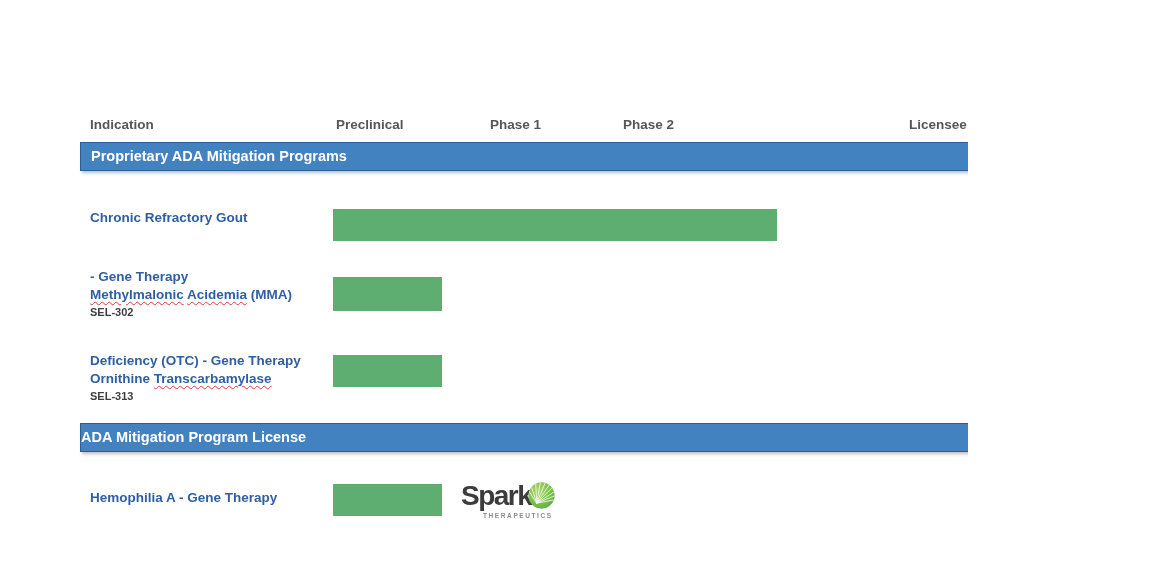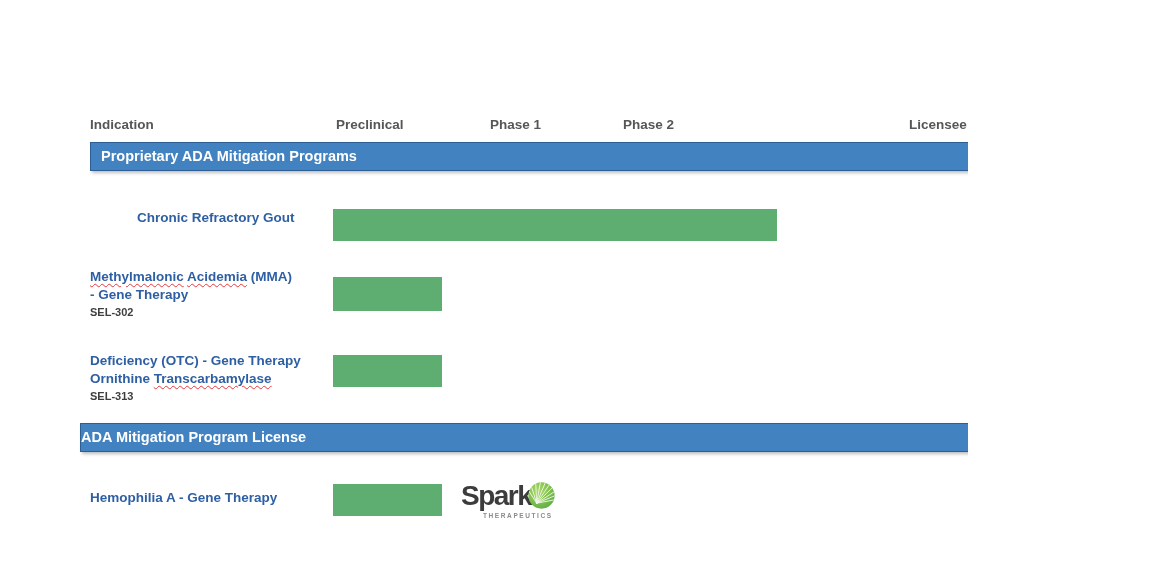--- a/index.html
+++ b/index.html
@@ -14,27 +14,27 @@
   .col-phase1     { left:490px; }
   .col-phase2     { left:623px; }
   .col-phase3     { left:780px;margin-top:28px; }
   .col-licensee   { left:909px; }
 
   
   .band { position:absolute; left:80px; width:956px; height:29px;
           background:#4282C1; border:1px solid #2d5e94;
           box-shadow:2px 2px 3px rgba(110,110,110,.45);
           color:#ffffff; font-weight:bold; font-size:14.5px; line-height:27px; white-space:nowrap; }
-  .band1 { top:142px; padding-left:10px;margin-left:10px; }
+  .band1 { top:142px; padding-left:10px; }
   .band2 { top:423px; }
 
   
   .prog { position:absolute; left:90px; width:250px; color:#2E5FA3;
           font-weight:bold; font-size:13.5px; line-height:18px; }
-  .prog-gout { top:209px;margin-left:47px; }
+  .prog-gout { top:209px; }
   .prog-mma  { top:268px; }
   .prog-otc  { top:352px; }
   .prog-hemo { top:489px; }
   .code { color:#3E3E3E; font-size:11px; line-height:15px; font-weight:bold; margin-top:1px; }
   .sq { text-decoration:underline; text-decoration-style:wavy; text-decoration-color:#E03A3E;
         text-decoration-thickness:1px; text-underline-offset:2px; }
 
   
   .bar { position:absolute; left:333px; height:32px; background:#5FAE71; }
   .bar-gout { top:209px; width:444px; }
@@ -64,26 +64,26 @@
   <div class="hdr col-licensee">Licensee</div>
 
   <div class="band band1">Proprietary ADA Mitigation Programs</div>
 
   <div class="prog prog-gout">
     <div>Chronic Refractory Gout</div>
   </div>
   <div class="bar bar-gout"></div>
 
   <div class="prog prog-mma">
+    <div>- Gene Therapy</div>
     <div>
       <span class="sq">Methylmalonic</span>
       <span class="sq">Acidemia</span>
       <span>(MMA)</span>
     </div>
-    <div>- Gene Therapy</div>
     <div class="code">SEL-302</div>
   </div>
   <div class="bar bar-mma"></div>
 
   <div class="prog prog-otc">
     <div>Deficiency (OTC) - Gene Therapy</div>
     <div>
       <span>Ornithine</span>
       <span class="sq">Transcarbamylase</span>
     </div>

